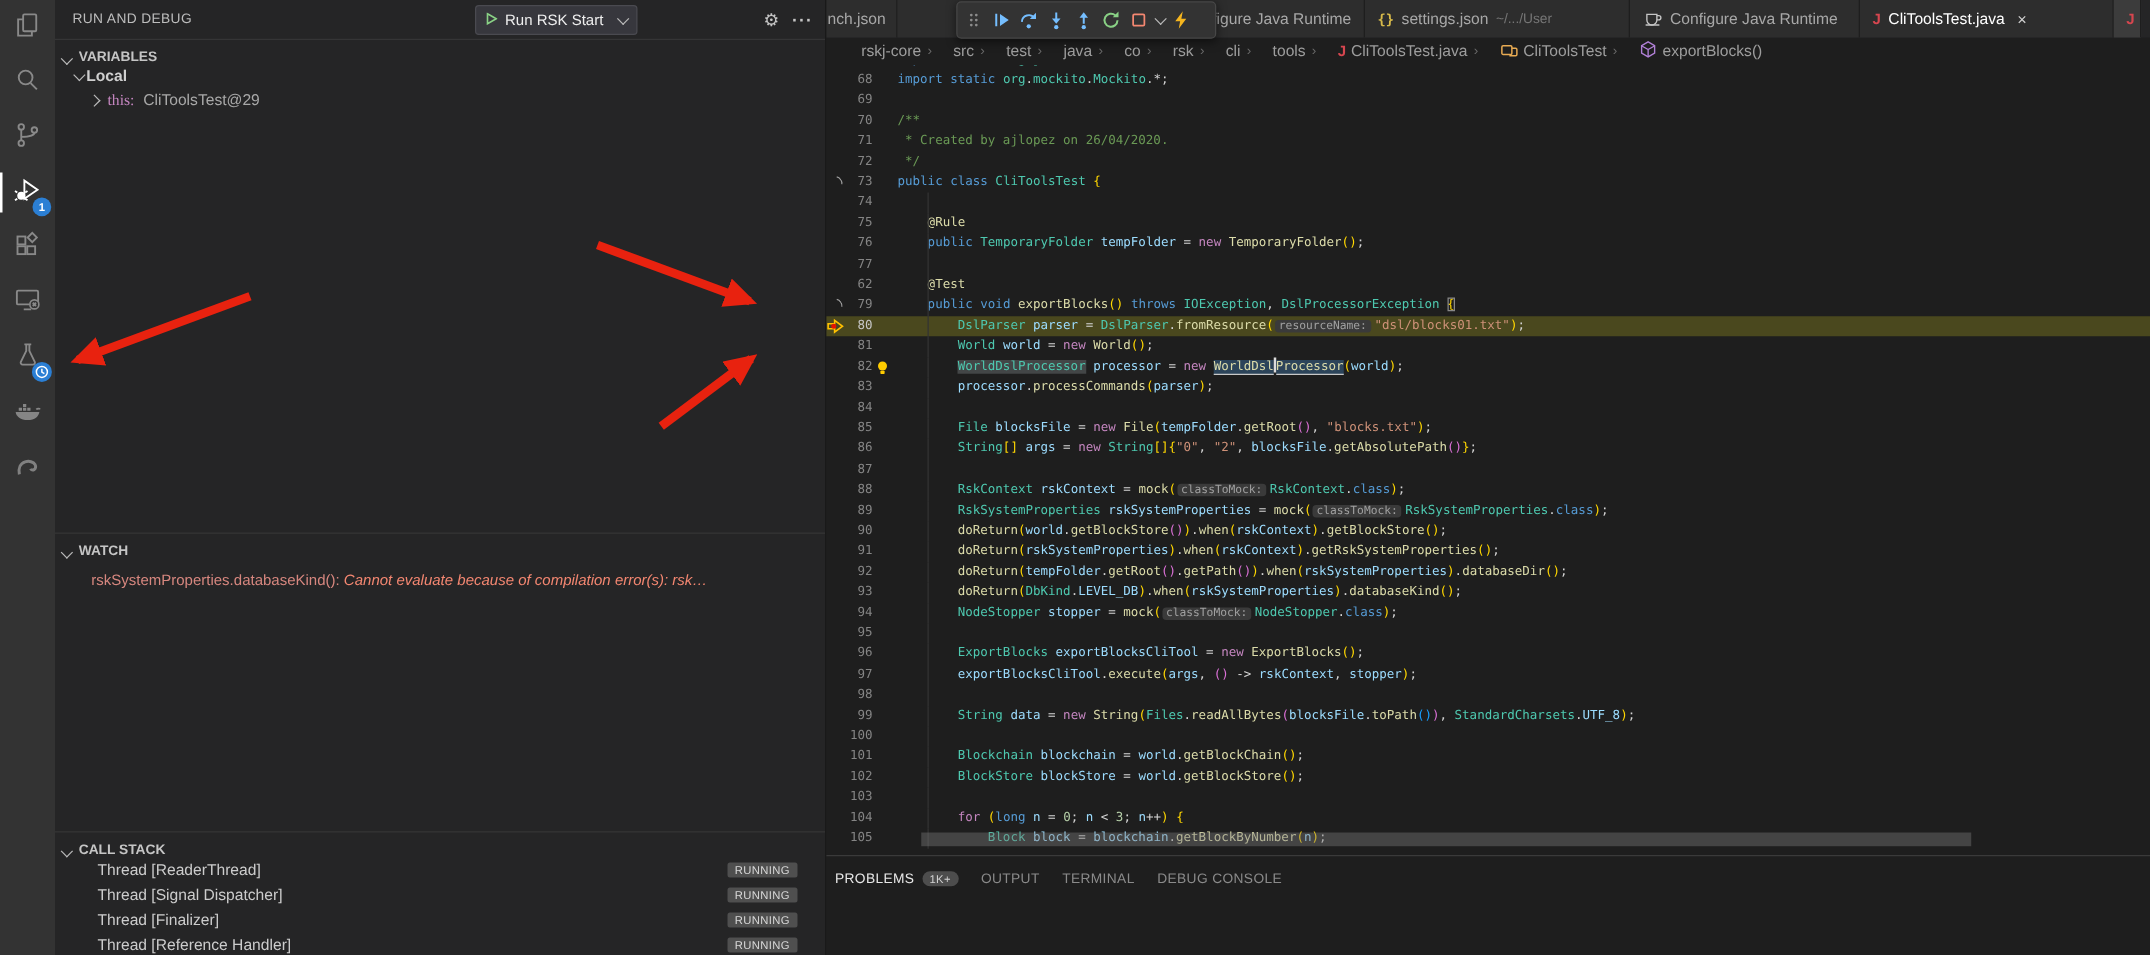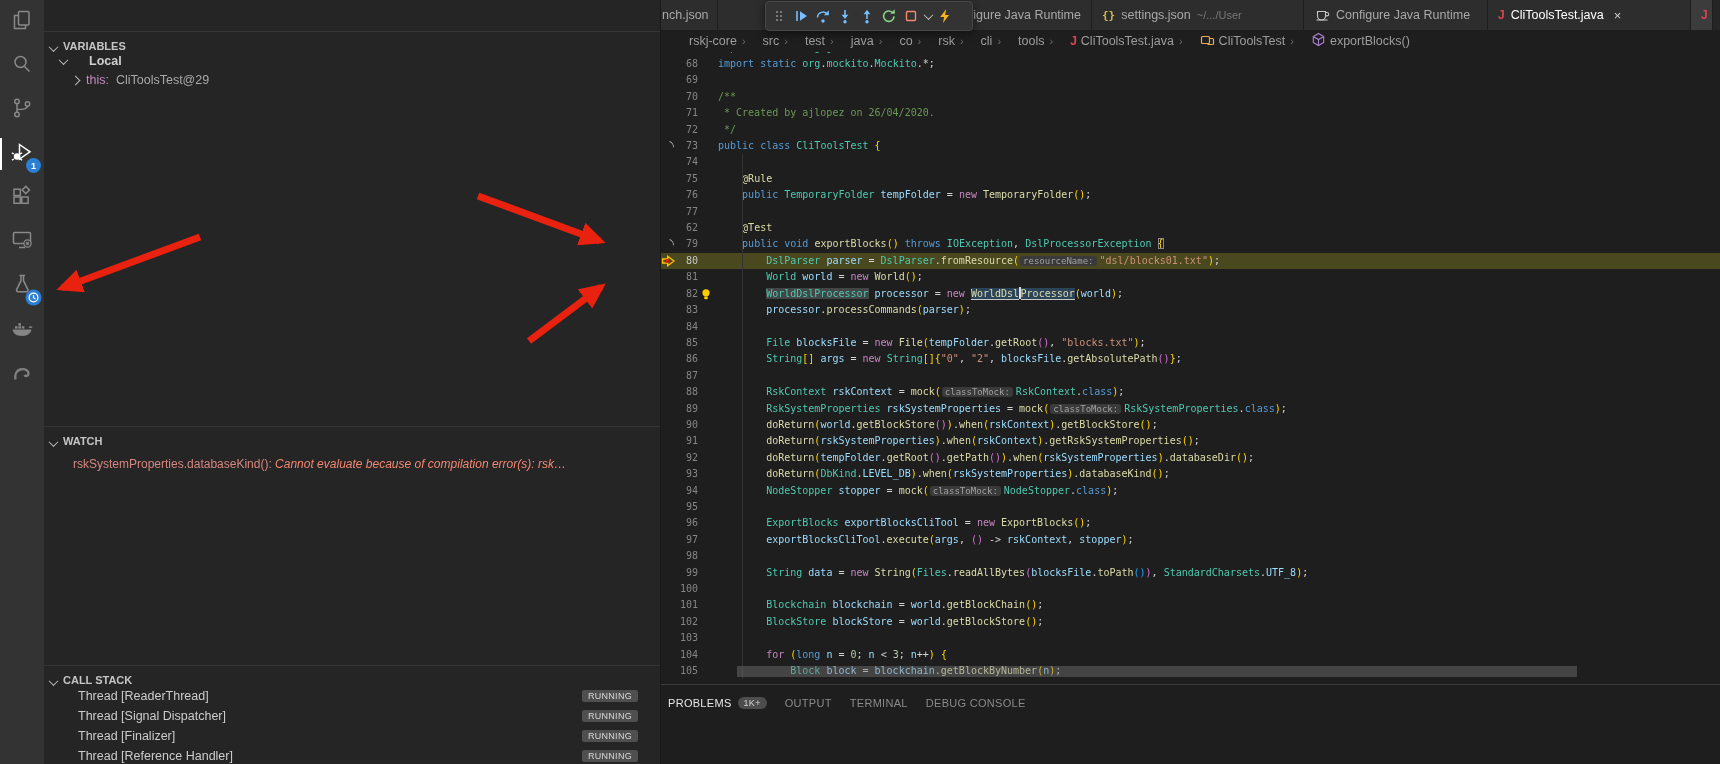--- a/index.html
+++ b/index.html
@@ -26,25 +26,25 @@
   .chev{display:inline-block;width:6px;height:6px;border-right:1.3px solid #bbb;border-bottom:1.3px solid #bbb;}
   .chev.down{transform:rotate(45deg) translate(-1px,-1px);}
   .chev.right{transform:rotate(-45deg);}
   .sb-action{position:absolute;top:7px;width:18px;height:18px;color:#c5c5c5;font-size:14px;line-height:18px;text-align:center;cursor:pointer;}
   #sb-gear{left:564px;}
   #sb-more{left:589px;letter-spacing:1px;font-weight:bold;}
   .section-head{display:flex;align-items:flex-end;height:20px;font-size:11px;font-weight:bold;color:#c5c5c5;
     border-top:1px solid rgba(128,128,128,.18);padding-left:6px;gap:6px;cursor:pointer;}
   .section-head .chev{flex:none;}
   #sec-variables{position:absolute;left:0;right:0;top:31px;}
-  #var-scope{position:absolute;left:0;right:0;top:52px;height:18px;display:flex;align-items:center;gap:22px;
+  #var-scope{position:absolute;left:0;right:0;top:52px;height:18px;display:flex;align-items:center;gap:2px;
     padding-left:16px;font-size:12.5px;font-weight:bold;color:#cfcfcf;cursor:pointer;}
   #var-this{position:absolute;left:0;right:0;top:71px;height:18px;display:flex;align-items:center;gap:7px;
     padding-left:28px;font-size:12.5px;cursor:pointer;}
-  #var-this .vname{color:#c586c0;}
+  #var-this .vname{color:#c586c0;font-family:Liberation Serif, serif;}
   #var-this .vval{color:#a8a8a8;}
   #sec-watch{position:absolute;left:0;right:0;top:426px;}
   #watch-row{position:absolute;left:0;right:0;top:457px;height:18px;padding-left:29px;font-size:12px;
     white-space:nowrap;overflow:hidden;cursor:pointer;}
   .watch-name{color:#d7877f;}
   .watch-val{color:#f48771;font-style:italic;}
   #sec-callstack{position:absolute;left:0;right:0;top:665px;}
   #threads{position:absolute;left:0;right:0;top:686px;}
   .thread-row{height:20px;display:flex;align-items:center;font-size:12.5px;color:#cccccc;padding-left:34px;cursor:pointer;justify-content:space-between;}
   .thread-row .tstatus{margin-left:auto;margin-right:22px;background:#4f4f4f;color:#d8d8d8;font-size:9px;
@@ -172,20 +172,34 @@
           </svg></span>
       </div>
       <div class="ab-item">
         <span><svg width="24" height="24" viewBox="0 0 24 24">
             <path d="M5.5 19.5c-1-4.8.8-8.8 4.6-10 3.2-1 6.6-.1 7.9 2.1.9 1.6.5 3.4-.8 4.1-1.1.6-2.3.2-2.7-.7" stroke="#808080" stroke-width="2.4"></path>
           </svg></span>
       </div>
     </div>
 
   <div id="sidebar">
+    <div id="sb-title">
+      <span id="sb-title-label">RUN AND DEBUG</span>
+      <div id="run-config">
+        <span class="play">
+          <svg width="10" height="10" viewBox="0 0 10 10">
+              <path d="M2 1l7 4-7 4z" fill="none" stroke="#89d185" stroke-width="1.3"></path>
+            </svg>
+        </span>
+        <span>Run RSK Start</span>
+        <span class="chev down cfg-chev"></span>
+      </div>
+      <div class="sb-action" id="sb-gear">⚙</div>
+      <div class="sb-action" id="sb-more">···</div>
+    </div>
 
     <div class="section-head" id="sec-variables">
       <span class="chev down"></span>
       <span>VARIABLES</span>
     </div>
     <div id="var-scope">
       <span class="chev down"></span>
       <span>Local</span>
     </div>
     <div id="var-this">

